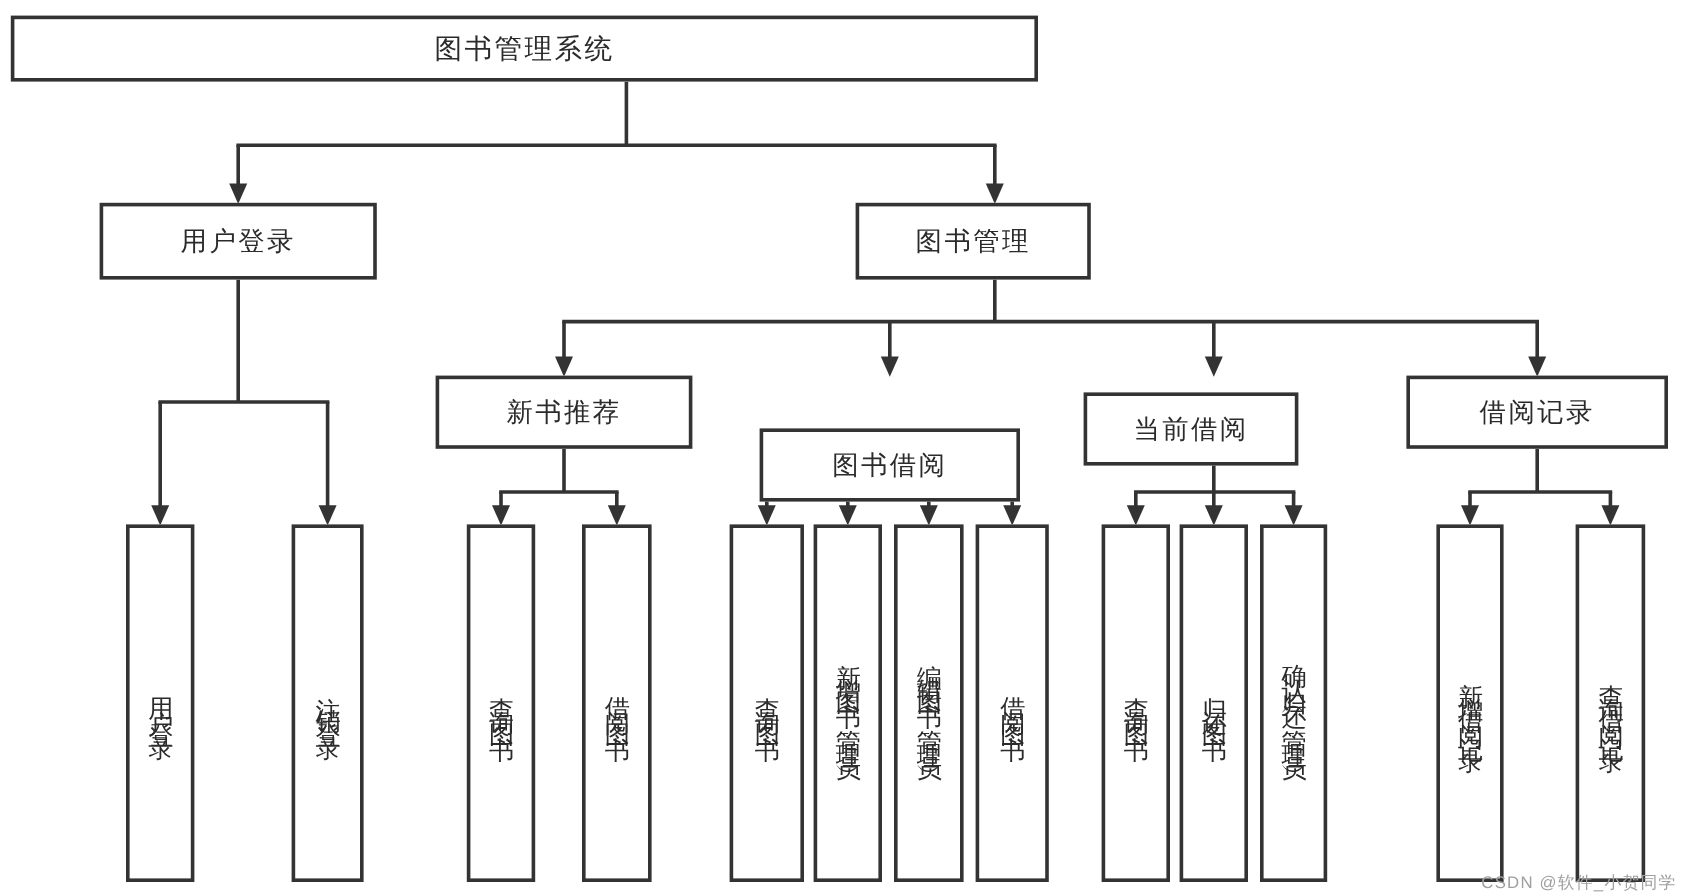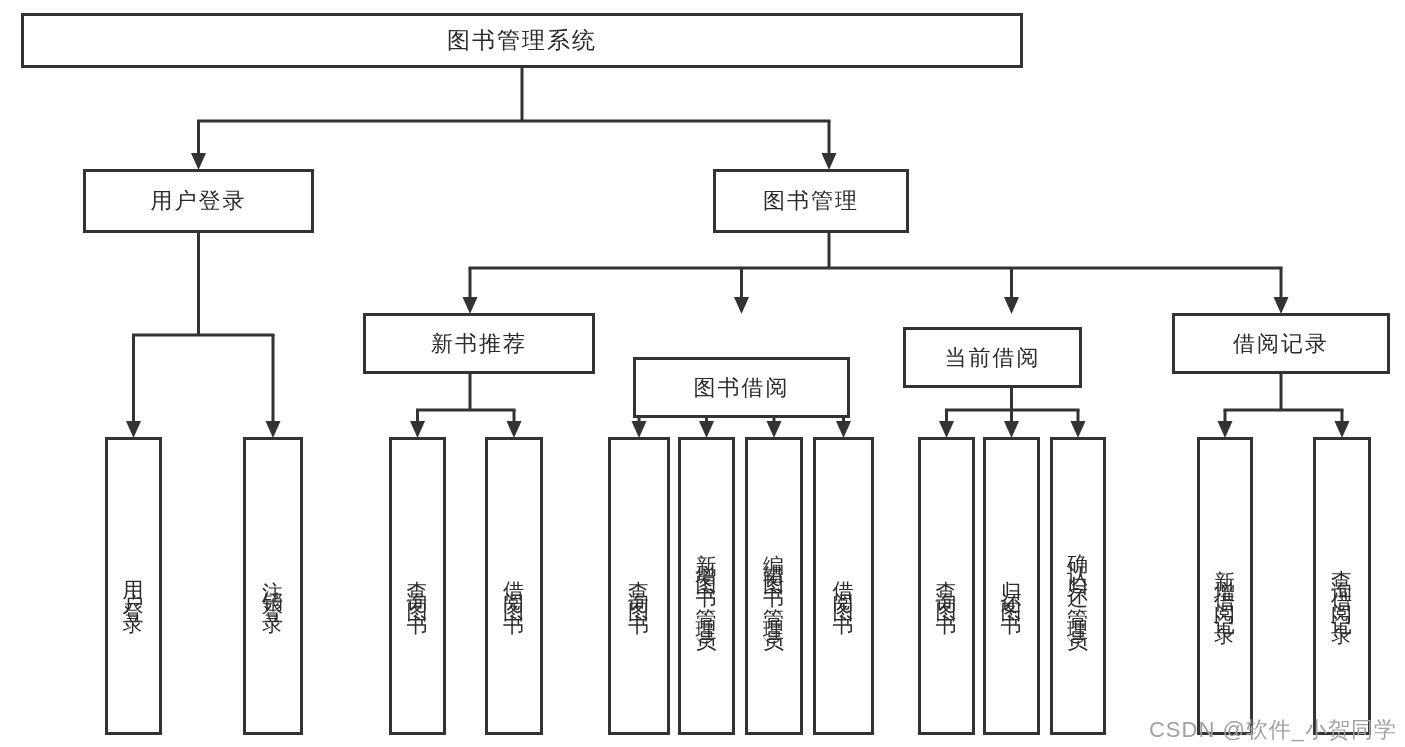--- a/index.html
+++ b/index.html
@@ -28,21 +28,21 @@
   .node.root{font-size:23px;}
   .node.vert{
     font-size:21px;
     writing-mode:vertical-rl;
     text-orientation:mixed;
     letter-spacing:11px;
     line-height:1;
   }
   #watermark{
     position:absolute;right:8px;bottom:2px;
-    font-size:22px;color:var(--wm);
+    font-size:14px;color:var(--wm);
     letter-spacing:1px;white-space:nowrap;
   }
 </style>
 </head>
 <body>
 
 <div id="canvas">
   <svg id="connectors" xmlns="http://www.w3.org/2000/svg" width="1405" height="747" viewBox="0 0 1405 747">
       <line x1="522" y1="68" x2="522" y2="121" stroke="var(--line)" stroke-width="3"></line>
       <line x1="197" y1="121" x2="830.5" y2="121" stroke="var(--line)" stroke-width="3"></line>
@@ -91,26 +91,26 @@
       <line x1="1078" y1="410" x2="1078" y2="423" stroke="var(--line)" stroke-width="3"></line>
       <polygon points="1070.5,421 1085.5,421 1078,438" fill="var(--line)"></polygon>
       <line x1="1281" y1="374" x2="1281" y2="410" stroke="var(--line)" stroke-width="3"></line>
       <line x1="1223.5" y1="410" x2="1343.5" y2="410" stroke="var(--line)" stroke-width="3"></line>
       <line x1="1225" y1="410" x2="1225" y2="423" stroke="var(--line)" stroke-width="3"></line>
       <polygon points="1217.5,421 1232.5,421 1225,438" fill="var(--line)"></polygon>
       <line x1="1342" y1="410" x2="1342" y2="423" stroke="var(--line)" stroke-width="3"></line>
       <polygon points="1334.5,421 1349.5,421 1342,438" fill="var(--line)"></polygon>
     </svg>
   <div id="nodes">
-      <div class="node horiz root" style="left: 21px; top: 13px; width: 1002px; height: 55px; font-family: Liberation Serif, serif;">图书管理系统</div>
+      <div class="node horiz root" style="left: 9px; top: 13px; width: 856px; height: 55px; font-family: Liberation Serif, serif;">图书管理系统</div>
       <div class="node horiz" style="left: 83px; top: 169px; width: 231px; height: 64px;">用户登录</div>
       <div class="node horiz" style="left: 713px; top: 169px; width: 196px; height: 64px;">图书管理</div>
       <div class="node vert" style="left: 105px; top: 437px; width: 57px; height: 298px;">用户登录</div>
       <div class="node vert" style="left: 243px; top: 437px; width: 60px; height: 298px;">注销登录</div>
-      <div class="node horiz" style="left: 363px; top: 313px; width: 232px; height: 61px;">新书推荐</div>
+      <div class="node horiz" style="left: 363px; top: 313px; width: 214px; height: 61px;">新书推荐</div>
       <div class="node horiz" style="left: 633px; top: 313px; width: 217px; height: 61px; margin-top: 44px;">图书借阅</div>
       <div class="node horiz" style="left: 903px; top: 327px; width: 179px; height: 61px;">当前借阅</div>
       <div class="node horiz" style="left: 1172px; top: 313px; width: 218px; height: 61px; font-family: Liberation Mono, monospace;">借阅记录</div>
       <div class="node vert" style="left: 389px; top: 437px; width: 57px; height: 298px;">查询图书</div>
       <div class="node vert" style="left: 485px; top: 437px; width: 58px; height: 298px;">借阅图书</div>
       <div class="node vert" style="left: 608px; top: 437px; width: 62px; height: 298px;">查询图书</div>
       <div class="node vert" style="left: 678px; top: 437px; width: 57px; height: 298px;">新增图书（管理员）</div>
       <div class="node vert" style="left: 745px; top: 437px; width: 58px; height: 298px;">编辑图书（管理员）</div>
       <div class="node vert" style="left: 813px; top: 437px; width: 61px; height: 298px;">借阅图书</div>
       <div class="node vert" style="left: 918px; top: 437px; width: 57px; height: 298px;">查询图书</div>

